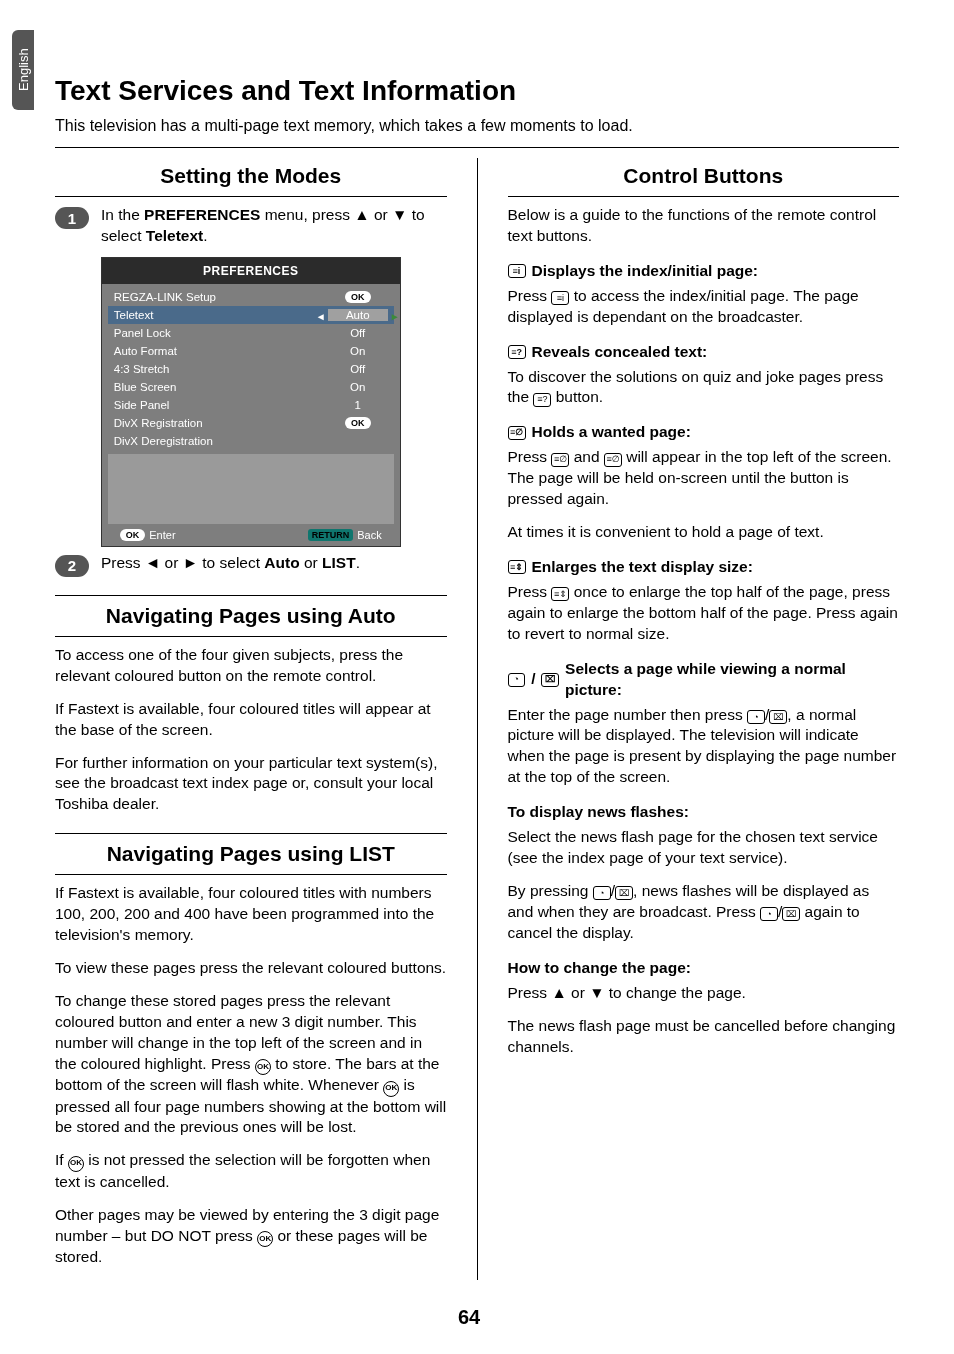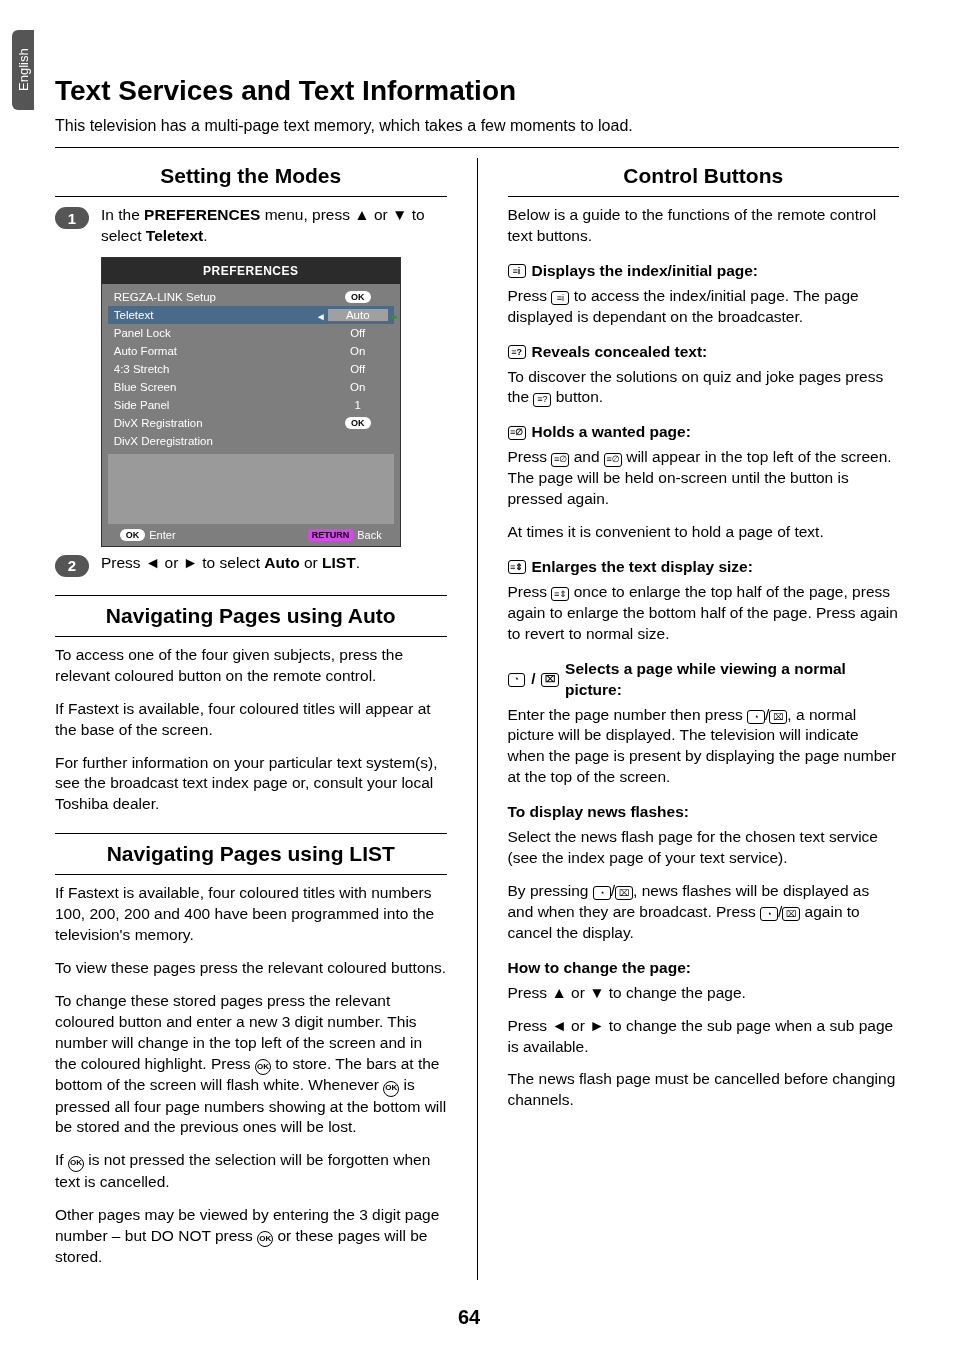--- a/index.html
+++ b/index.html
@@ -30,21 +30,21 @@
   .pref-body { padding: 4px 6px 0 6px; }
   .pref-row { display: flex; align-items: center; height: 18px; padding: 0 6px; }
   .pref-label { flex: 1; white-space: nowrap; }
   .pref-val { width: 60px; text-align: center; position: relative; }
   .pref-sel { background: #4a6a8a; }
   .pref-sel .pref-val { background: #a0a0a0; color:#fff; }
   .arrow-l, .arrow-r { position: absolute; top: 2px; font-size: 10px; }
   .arrow-l { left: -12px; }
   .arrow-r { right: -12px; color: #3a8a3a; }
   .ok-pill { display:inline-block; background:#fff; color:#000; border-radius:7px; padding:0 6px; font-size:9px; font-weight:bold; line-height:12px; }
-  .ret-pill { display:inline-block; background:#d946ef; color:#000; border-radius:3px; padding:0 4px; font-size:9px; font-weight:bold; line-height:12px; }
+  .ret-pill { display:inline-block; background:#0f766e; color:#000; border-radius:3px; padding:0 4px; font-size:9px; font-weight:bold; line-height:12px; }
   .pref-spacer { height: 70px; background:#9a9a9a; margin: 4px 6px 0 6px; }
   .pref-footer { display:flex; justify-content:space-between; padding:5px 18px; font-size:11px; align-items:center; }
   .pref-footer span { display:inline-flex; align-items:center; gap:4px; }
 </style>
 </head>
 <body>
 
 <div class="page">
   <div class="lang-tab">English</div>
 
@@ -205,19 +205,18 @@
         </div>
       <p class="body">Select the news flash page for the chosen text service (see the index page of your text service).</p>
       <p class="body">
         <span>By pressing </span><span class="small-icon">◔</span>/<span class="small-icon">⌧</span><span>, news flashes will be displayed as and when they are broadcast. Press </span><span class="small-icon">◔</span>/<span class="small-icon">⌧</span><span> again to cancel the display.</span>
       </p>
 
       <div class="para-icon">
           <span>How to change the page:</span>
         </div>
       <p class="body">Press ▲ or ▼ to change the page.</p>
-      <p class="body">Press ◄ or ► to change the sub page when a sub page is available.</p>
       <p class="body">The news flash page must be cancelled before changing channels.</p>
     </div>
   </div>
 
   <div class="page-num">64</div>
 </div>
 
 </body></html>

